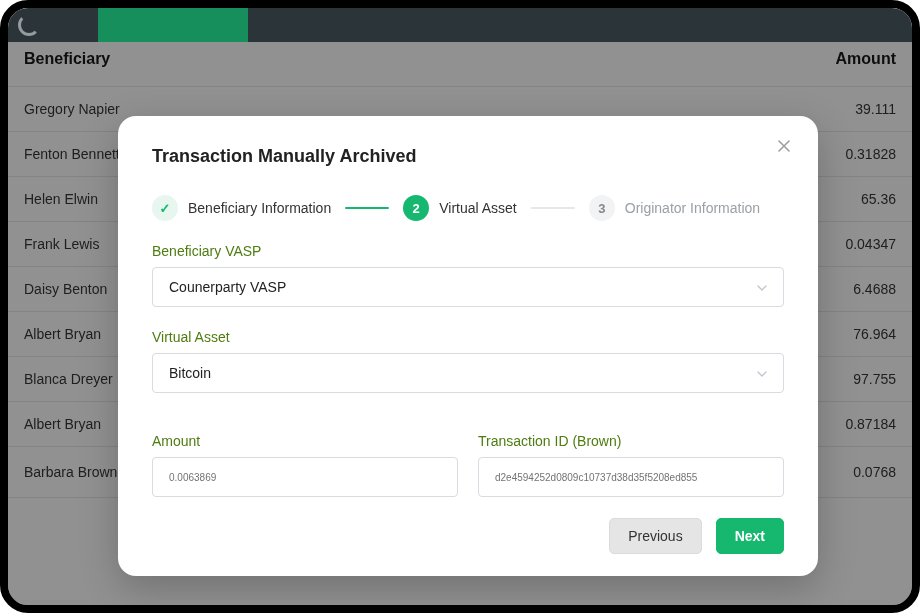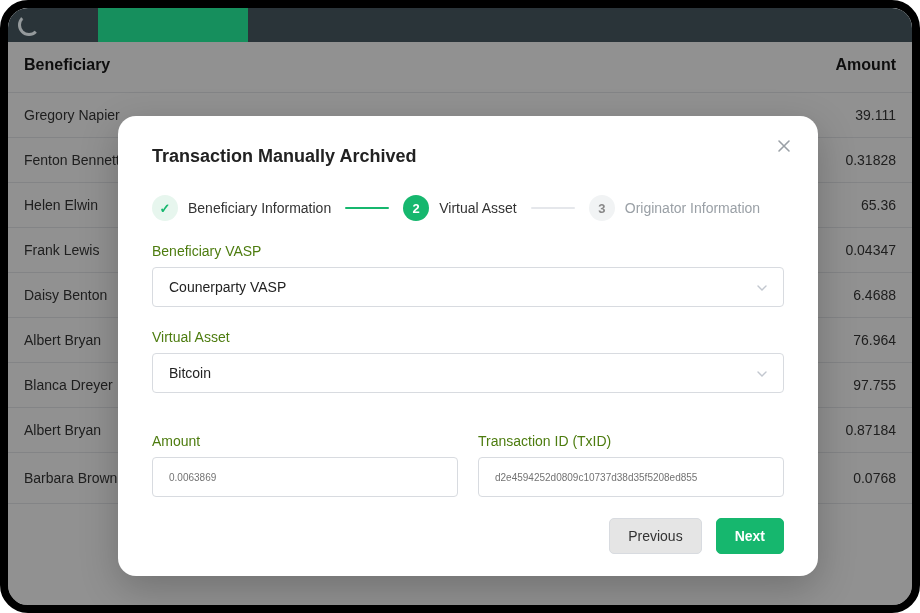--- a/index.html
+++ b/index.html
@@ -8,21 +8,21 @@
       position: absolute; top: 0; left: 0; width: 920px; height: 613px;
       background: #fff; border: 8px solid #000; border-radius: 28px; overflow: hidden;
     }
     .topbar { height: 34px; background: #2a3439; display: flex; align-items: stretch; }
     .topbar .logo-slot { width: 50px; display:flex; align-items:center; padding-left:10px;}
     .topbar .logo-arc { width: 22px; height: 22px; border: 3px solid rgba(255,255,255,.5); border-radius: 50%; border-top-color: transparent; border-right-color: transparent; }
     .topbar .greenblock { width: 150px; background: #168f5d; margin-left: 40px;}
     .content { position: relative; height: calc(100% - 34px); }
     .overlay { position:absolute; inset:0; background: rgba(10,10,10,.45); }
     .table { width: 100%; border-collapse: collapse; font-size: 14px; color: #222; }
-    .table th { text-align: left; padding: 14px 16px 18px; font-weight: 700; font-size: 16px; color:#111; border-bottom:1px solid #e5e7eb;}
+    .table th { text-align: left; padding: 8px 16px 18px; font-weight: 700; font-size: 16px; color:#111; border-bottom:1px solid #e5e7eb;}
     .table th.right, .table td.right { text-align: right; }
     .table td { padding: 14px 16px; border-bottom: 1px solid #e5e7eb; color:#303030; }
     .asset-cell { display:flex; align-items:center; gap:8px; }
     .asset-icon { width:22px; height:22px; border-radius:50%; background:#f7931a; display:inline-flex; align-items:center; justify-content:center; color:#fff; font-weight:700; font-size:13px; }
     .asset-name { text-decoration: underline; color:#333; }
     .asset-sym { color:#777; margin-left:4px; }
 
     .modal {
       position: absolute; left: 110px; top: 74px; width: 700px; height: 460px;
       background: #fff; border-radius: 18px; box-shadow: 0 12px 38px rgba(0,0,0,.22);
@@ -206,21 +206,21 @@
       </div>
 
       <div class="form-row">
         <div class="form-group">
           <label class="form-label">Amount</label>
           <div class="input">
             <input value="0.0063869" style="">
           </div>
         </div>
         <div class="form-group">
-          <label class="form-label">Transaction ID (TxID)</label>
+          <label class="form-label">Transaction ID (Brown)</label>
           <div class="input">
             <input value="d2e4594252d0809c10737d38d35f5208ed855" style="">
           </div>
         </div>
       </div>
 
       <div class="footer">
         <button class="btn">Previous</button>
         <button class="btn primary">Next</button>
       </div>

